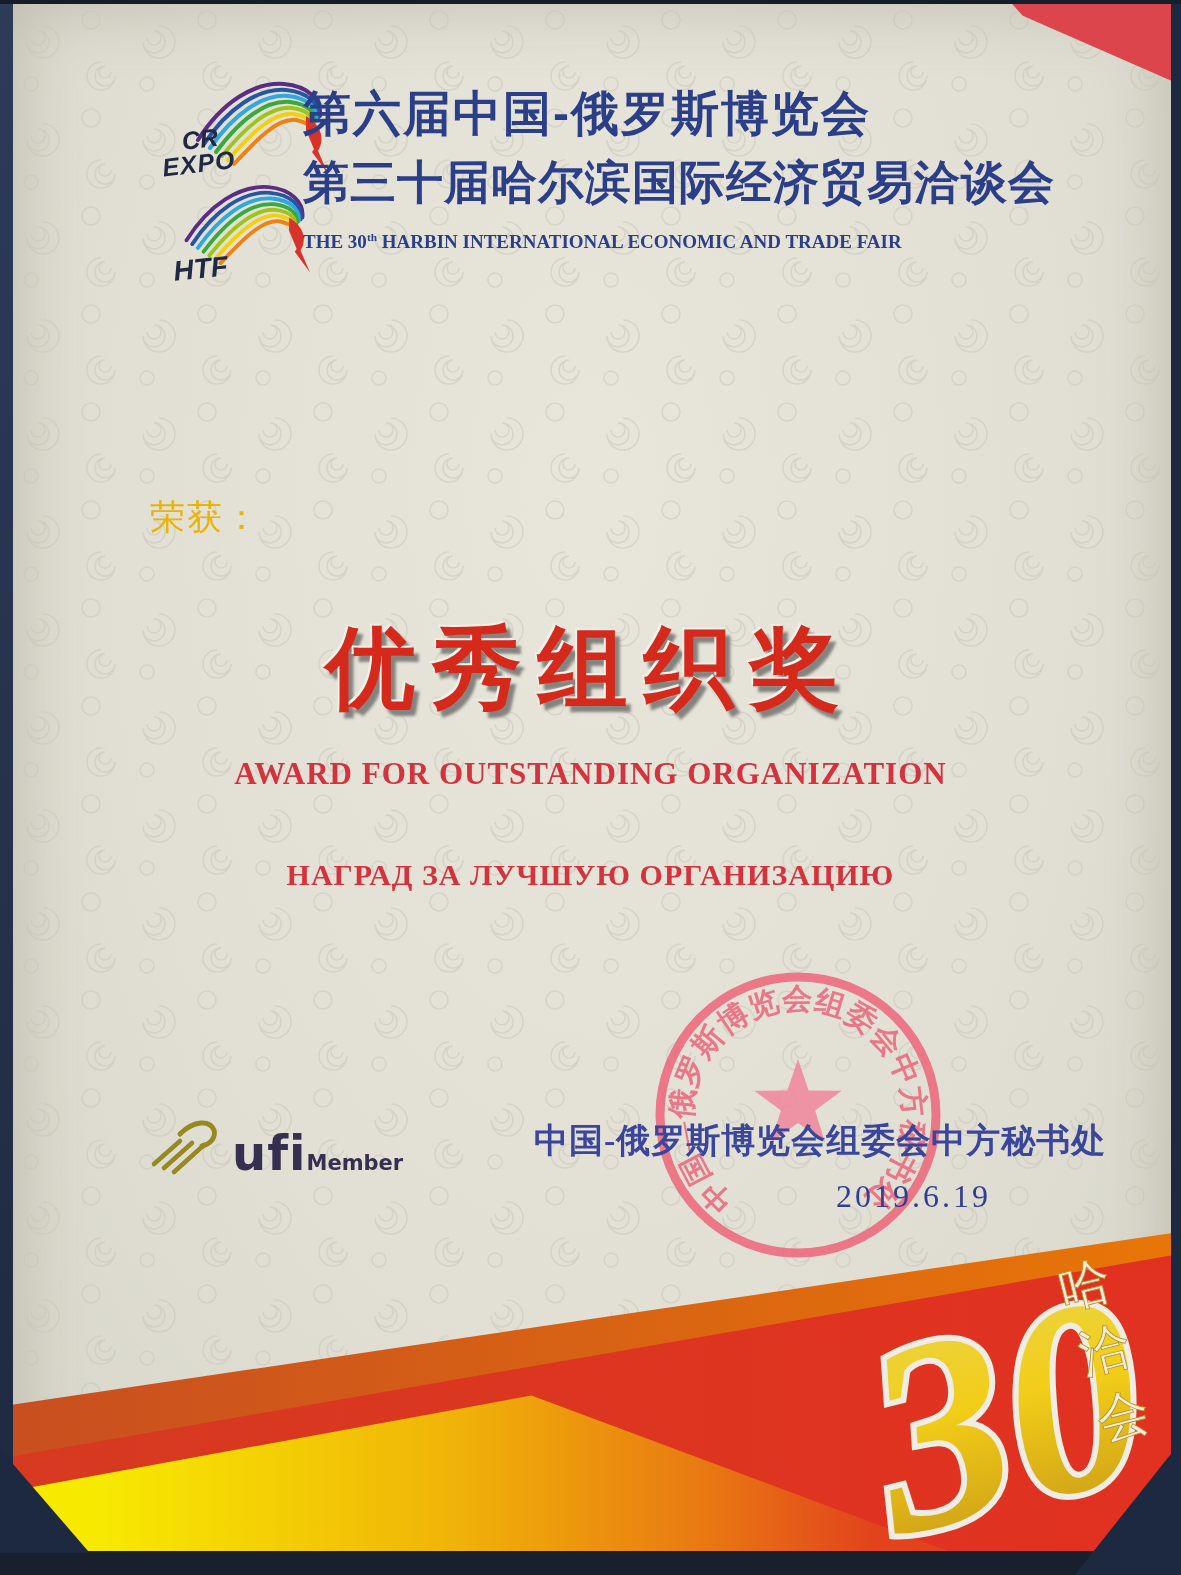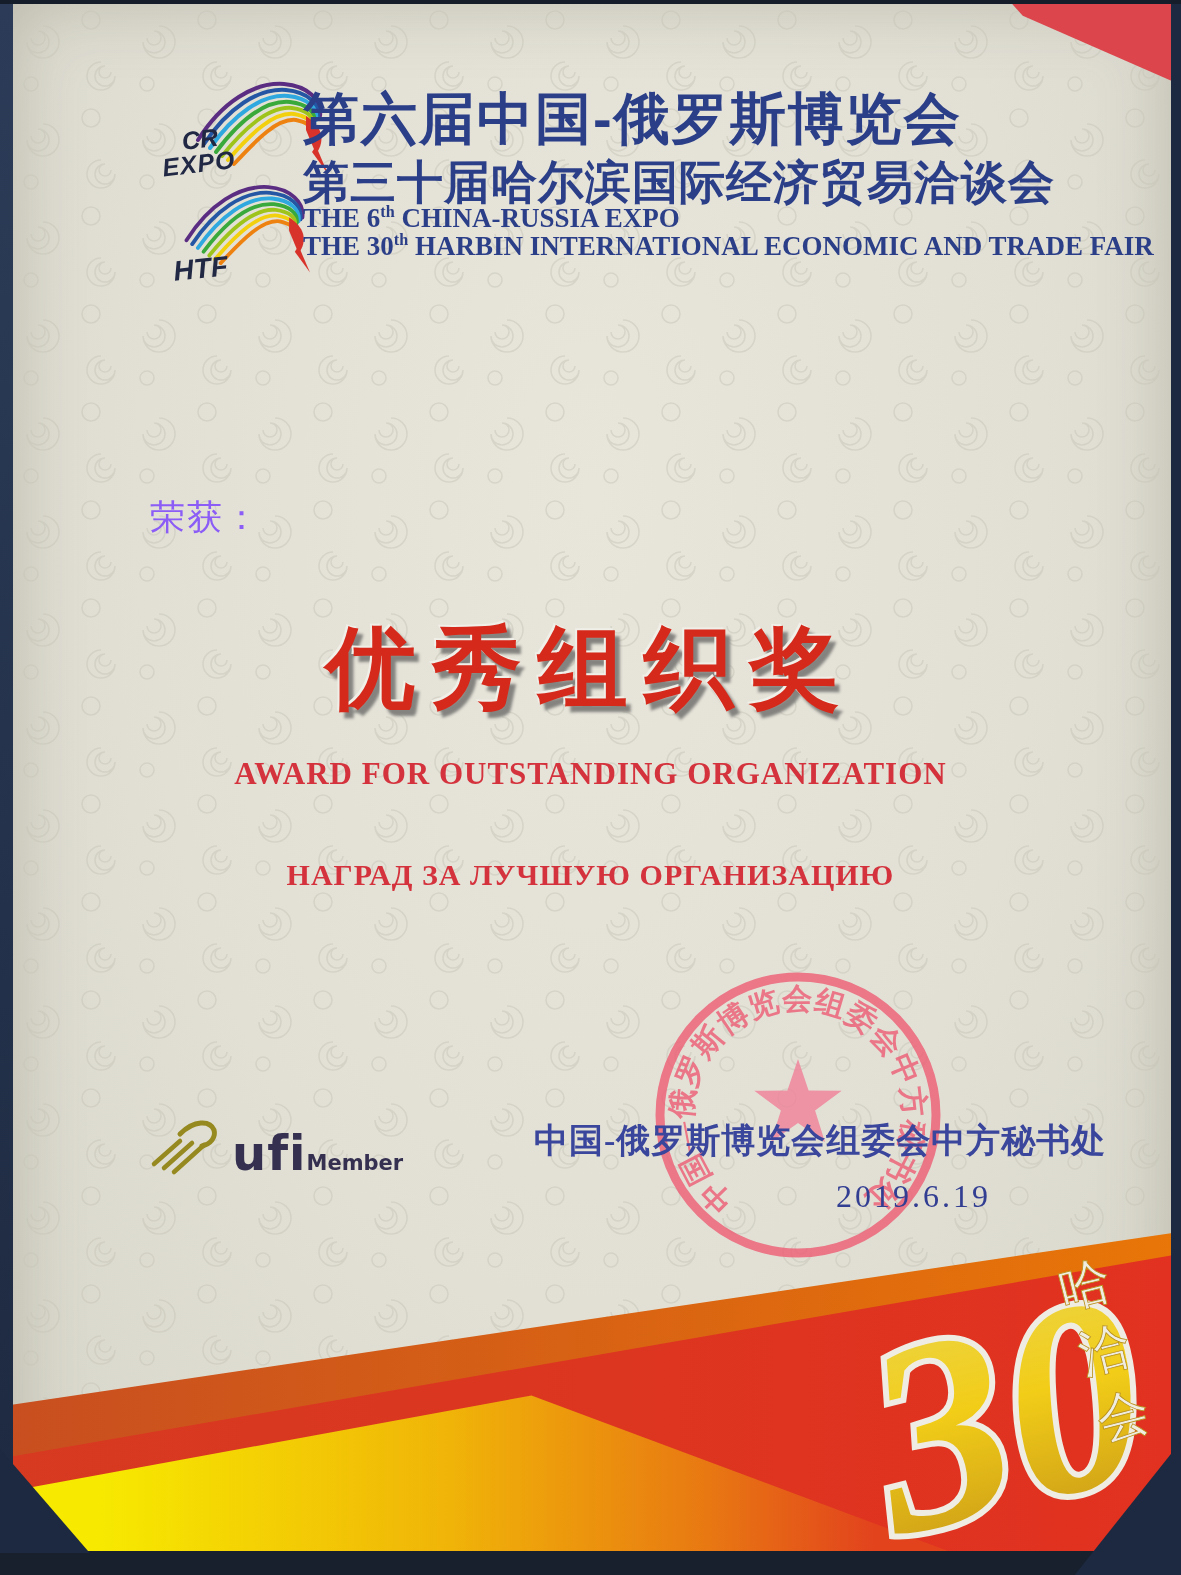--- a/index.html
+++ b/index.html
@@ -20,29 +20,29 @@
   .corner-navy-bl{background:#1d2940;clip-path:polygon(0 92%, 7.6% 98.6%, 0 98.6%);}
   .corner-navy-br{background:#1d2940;clip-path:polygon(91% 100%, 100% 91.5%, 100% 100%);}
   .edge-left{position:absolute;left:0;top:0;width:13px;height:100%;
              background:linear-gradient(to bottom,#2c3c58,#1d2940);}
   .edge-right{position:absolute;right:0;top:0;width:10px;height:100%;background:#1d2940;}
   .edge-top{position:absolute;left:0;top:0;width:100%;height:4px;background:#151d2a;}
   .edge-bottom{position:absolute;left:0;bottom:0;width:100%;height:24px;background:#18202e;}
 
   .abs{position:absolute;}
   .zh-title{font-family:"Liberation Sans",sans-serif;font-weight:bold;color:#2b3e88;white-space:nowrap;}
-  .t-zh1{left:303px;top:82px;font-size:56px;letter-spacing:2px;}
+  .t-zh1{left:303px;top:82px;font-size:48px;letter-spacing:2px;}
   .t-zh2{left:303px;top:152px;font-size:46px;letter-spacing:1px;}
   .en-title{font-family:"Liberation Serif",serif;font-weight:bold;color:#2b3e88;white-space:nowrap;}
   .t-en1{left:303px;top:203px;font-size:27px;}
-  .t-en2{left:303px;top:231px;font-size:27px;}
+  .t-en2{left:303px;top:231px;font-size:19px;}
   .sup{font-size:60%;vertical-align:super;}
 
   .recipient{left:150px;top:443px;font-size:35px;color:#26262c;letter-spacing:2px;white-space:nowrap;}
-  .awarded{left:150px;top:494px;font-size:35px;color:#8b5cf6;letter-spacing:2px;}
+  .awarded{left:150px;top:494px;font-size:35px;color:#eab308;letter-spacing:2px;}
 
   .award-zh{left:0;right:0;top:608px;text-align:center;font-size:90px;font-weight:bold;
             letter-spacing:16px;color:#d5291b;white-space:nowrap;
             text-shadow:-2px -2px 0 #f0efe8, 5px 6px 3px #84837f;}
   .award-en{left:0;right:0;top:756px;text-align:center;font-size:31px;font-weight:bold;
             color:#d4323c;letter-spacing:1px;white-space:nowrap;}
   .award-ru{left:0;right:0;top:858px;text-align:center;font-size:30px;font-weight:bold;
             color:#d4323c;letter-spacing:1px;white-space:nowrap;}
 
   .issuer{left:534px;top:1118px;font-size:34px;font-weight:600;color:#3a459c;
@@ -128,21 +128,20 @@
       <path d="M40 94 C64 66 86 46 106 48 C117 50 124 54 122 60" stroke="#f2d00e"></path>
       <path d="M46 98 C70 72 90 52 108 54 C116 56 122 58 120 62" stroke="#ee8211"></path>
       <path d="M118 50 C134 60 138 74 128 88 L118 64 Z" fill="#d8332a" stroke="none"></path>
       <path d="M124 86 L140 108 L128 80 Z" fill="#d8332a" stroke="none"></path>
     </g>
     <text x="66" y="98" font-size="28" font-family="Liberation Sans, sans-serif" font-weight="bold" font-style="italic" fill="#212844" text-anchor="middle" transform="rotate(-6 66 92)">HTF</text>
   </svg>
 
   <div class="abs zh-title t-zh1">第六届中国-俄罗斯博览会</div>
   <div class="abs zh-title t-zh2">第三十届哈尔滨国际经济贸易洽谈会</div>
-  <div class="abs en-title t-en1"><span>THE 6</span><span class="sup">th</span><span> CHINA-RUSSIA EXPO</span></div>
   <div class="abs en-title t-en2"><span>THE 30</span><span class="sup">th</span><span> HARBIN INTERNATIONAL ECONOMIC AND TRADE FAIR</span></div>
 
   <div class="abs awarded">荣获：</div>
 
   <div class="abs award-en">AWARD FOR OUTSTANDING ORGANIZATION</div>
   <div class="abs award-zh">优秀组织奖</div>
   <div class="abs award-ru">НАГРАД ЗА ЛУЧШУЮ ОРГАНИЗАЦИЮ</div>
 
   <svg class="abs" style="left:638px;top:955px;" width="320" height="320" viewBox="0 0 320 320">
     <defs>

